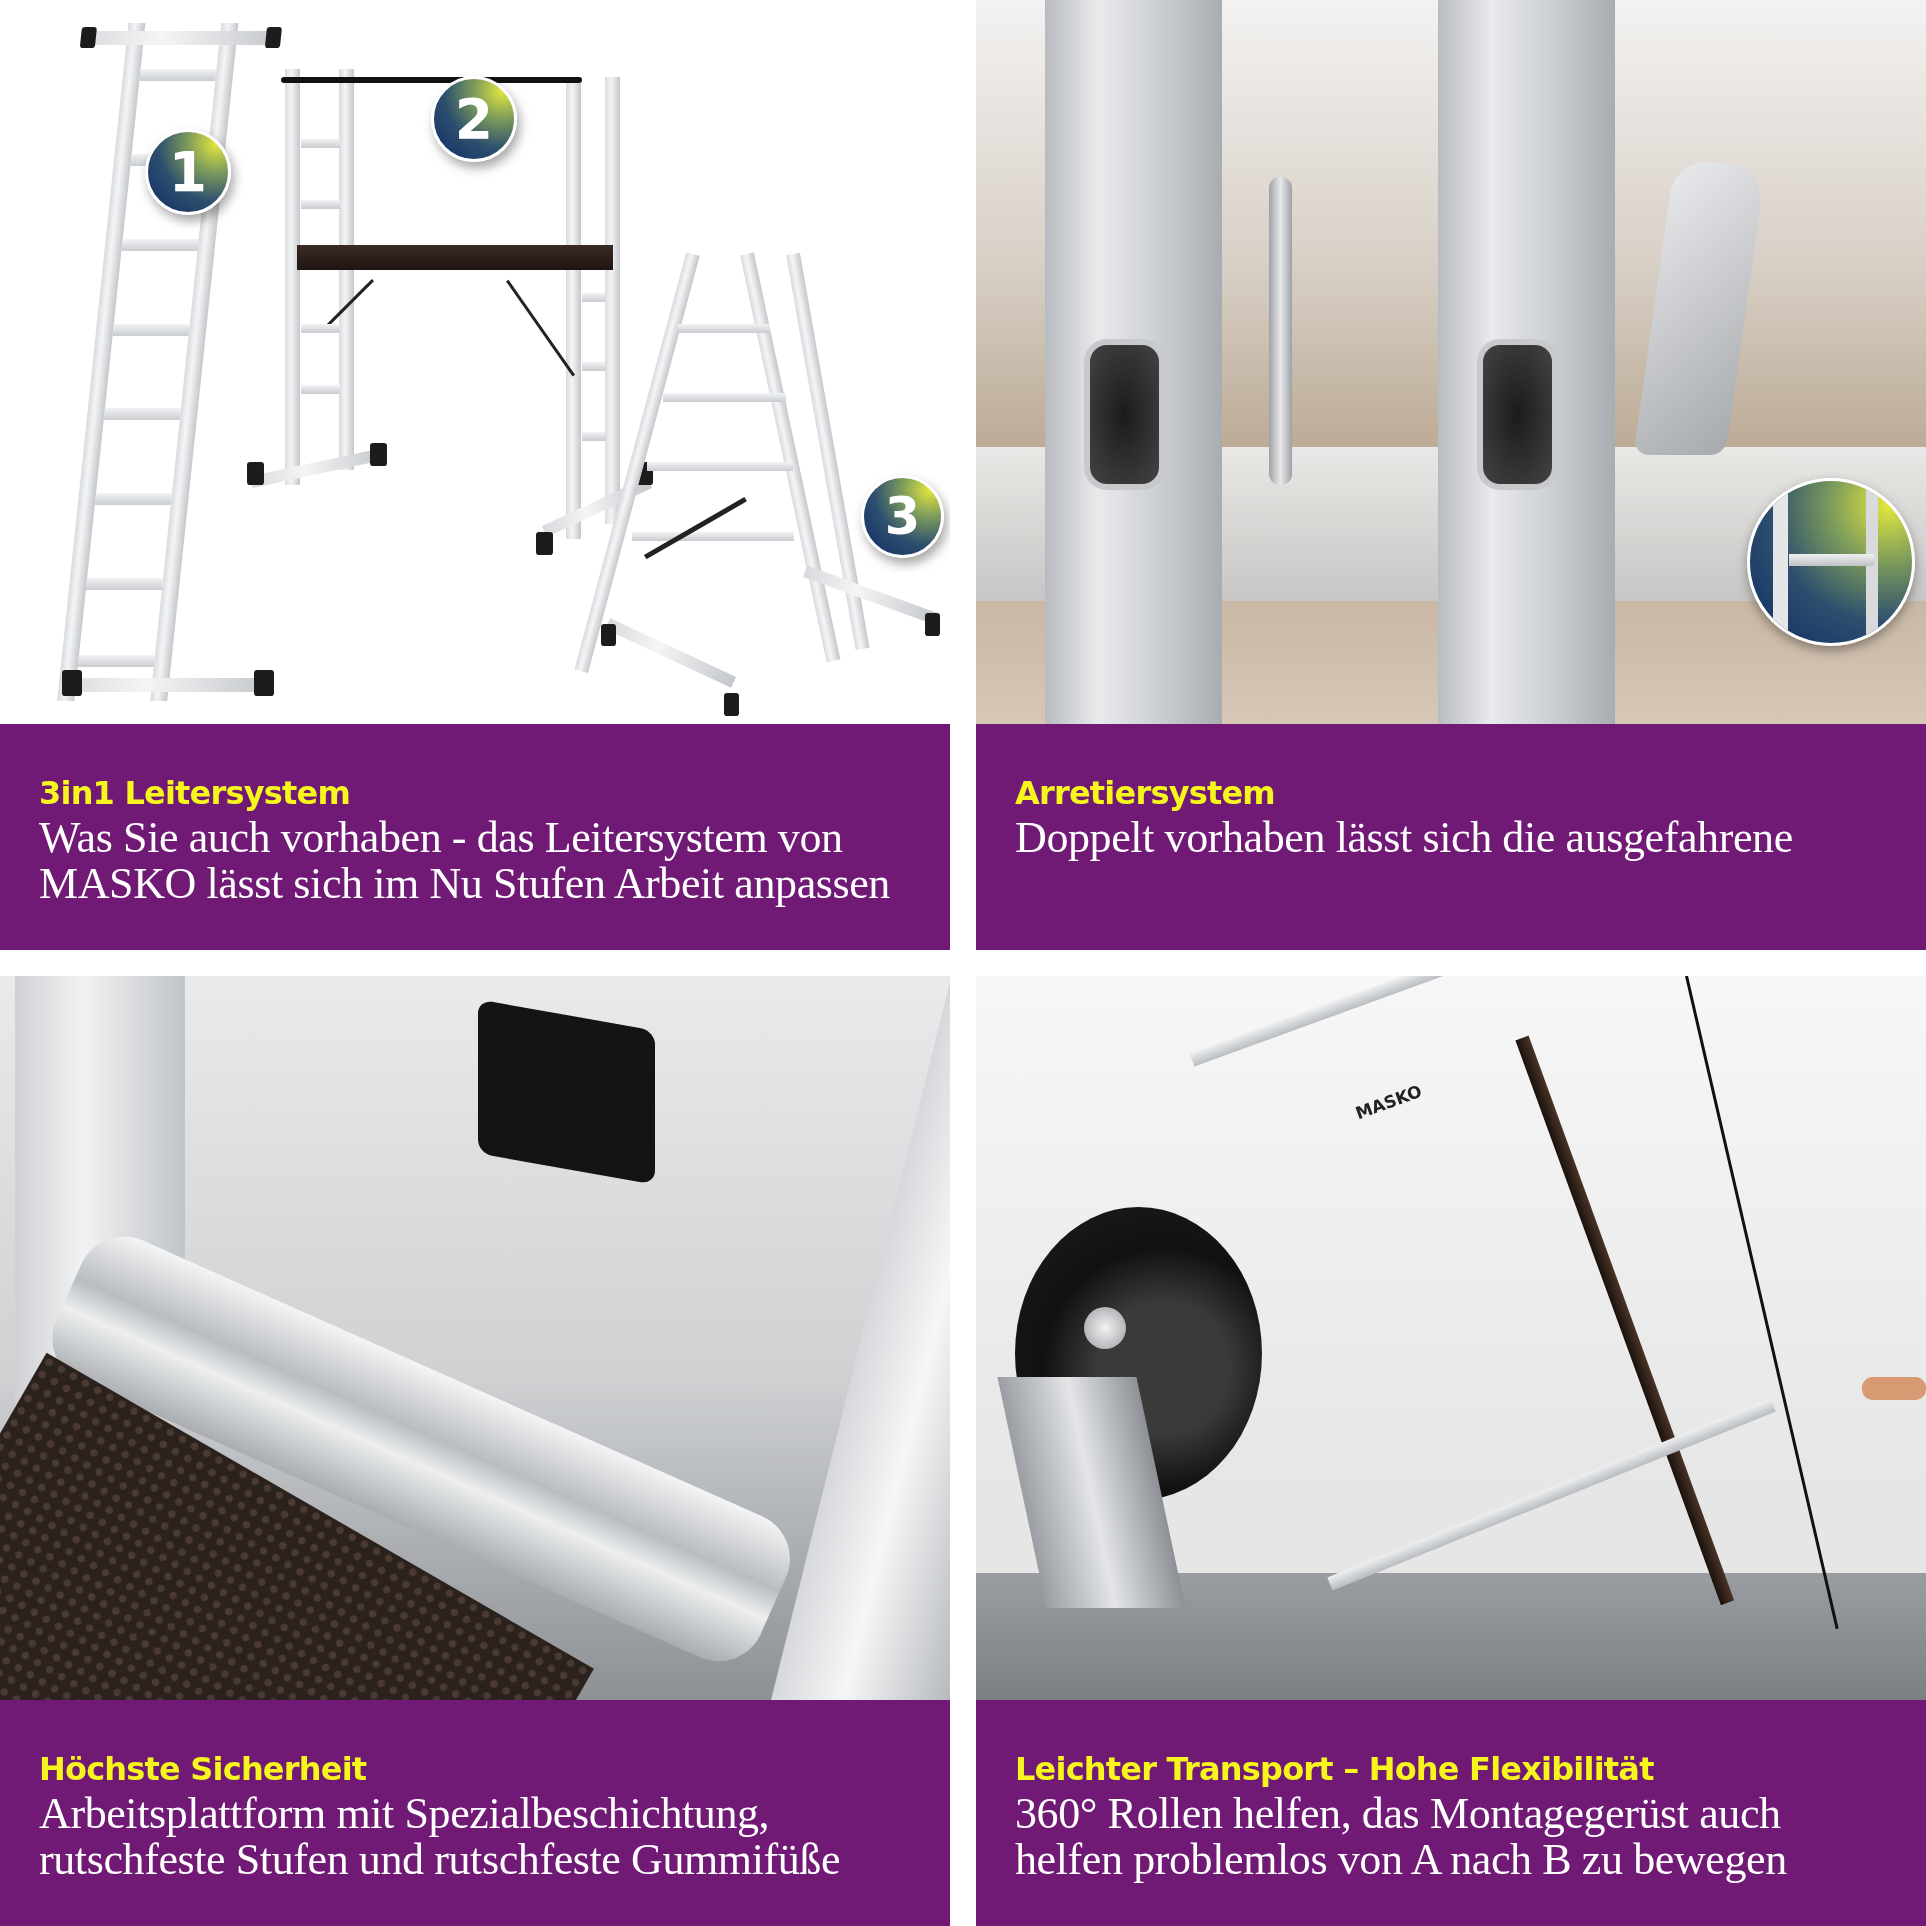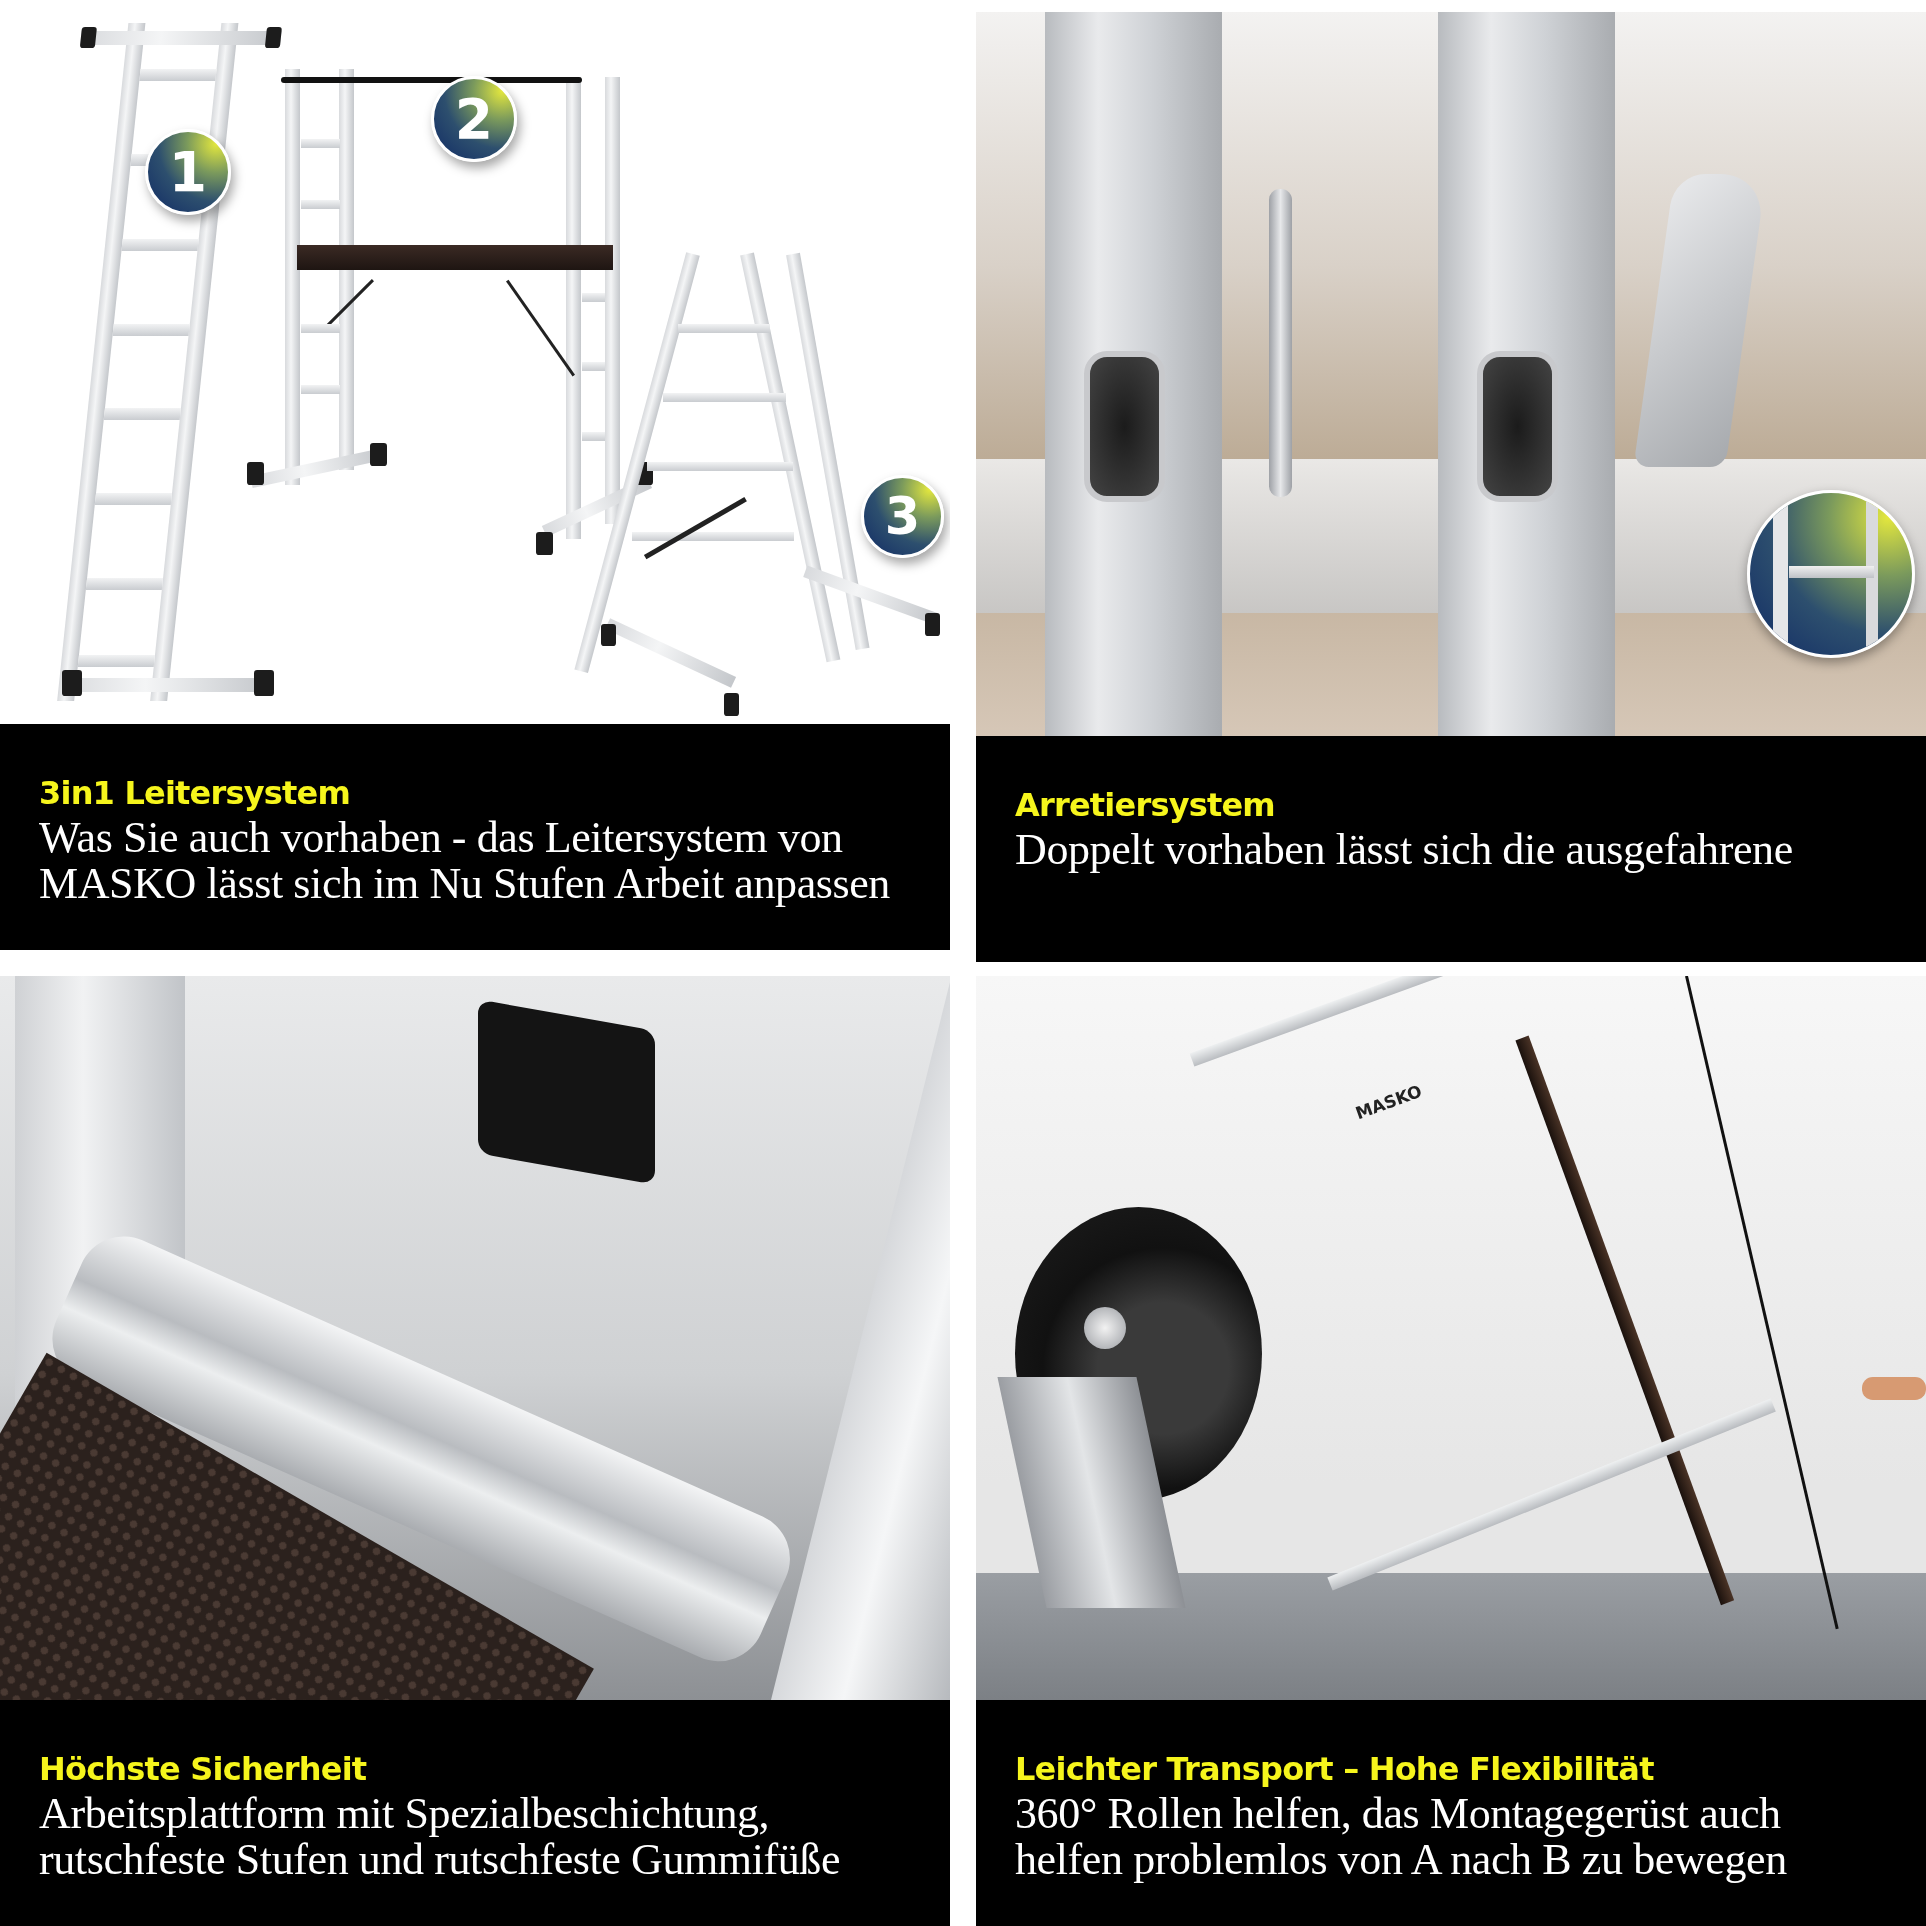--- a/index.html
+++ b/index.html
@@ -1,23 +1,23 @@
 <!DOCTYPE html>
 <html style="font-size:12.3px"><head>
 <meta charset="utf-8">
 <style>
   html, body { margin:0; padding:0; background:#ffffff; }
   body { width:1926px; height:1926px; position:relative; overflow:hidden; font-family:"DejaVu Sans", sans-serif; }
   .panel { position:absolute; width:950px; height:950px; background:#fff; overflow:hidden; }
   .p1 { left:0; top:0; }
-  .p2 { left:976px; top:0;margin-top:12px; }
+  .p2 { left:976px; top:0; }
   .p3 { left:0; top:976px; }
   .p4 { left:976px; top:976px; }
   .img { position:absolute; left:0; top:0; width:950px; height:724px; overflow:hidden; }
-  .caption { position:absolute; left:0; top:724px; width:950px; height:226px; background:#000000; box-sizing:border-box; padding:48px 0 0 39px; }
+  .caption { position:absolute; left:0; top:724px; width:950px; height:226px; background:#701a75; box-sizing:border-box; padding:48px 0 0 39px; }
   .caption h2 { margin:0; font-family:"DejaVu Sans", sans-serif; font-weight:bold; font-size:32px; line-height:43px; color:#f6f51c; letter-spacing:-0.8px; }
   .caption p { margin:0; font-family:Liberation Serif, serif; font-weight:normal; font-size:44px; line-height:46px; color:#ffffff; letter-spacing:-0.4px; }
   .badge { position:absolute; width:80px; height:80px; border-radius:50%; border:3.9px solid #fff;
     background: radial-gradient(circle at 85% 15%, #e3e73e 0%, #7b9a5c 30%, #2d4f6e 60%, #102a65 100%);
     box-shadow: 3.1px 6.2px 10.8px rgba(0,0,0,0.35); color:#fff; font-weight:bold; font-size:55px; line-height:80px; text-align:center; font-family:"DejaVu Sans", sans-serif; }
   .rail { position:absolute; background:linear-gradient(90deg,#d8dadd,#f4f5f6 40%,#c4c7cb); }
   .rung { position:absolute; background:linear-gradient(180deg,#f2f3f4,#c9ccd0); }
   .foot { position:absolute; background:#1c1c1c; border-radius:3.1px; }
 </style>
 </head>

